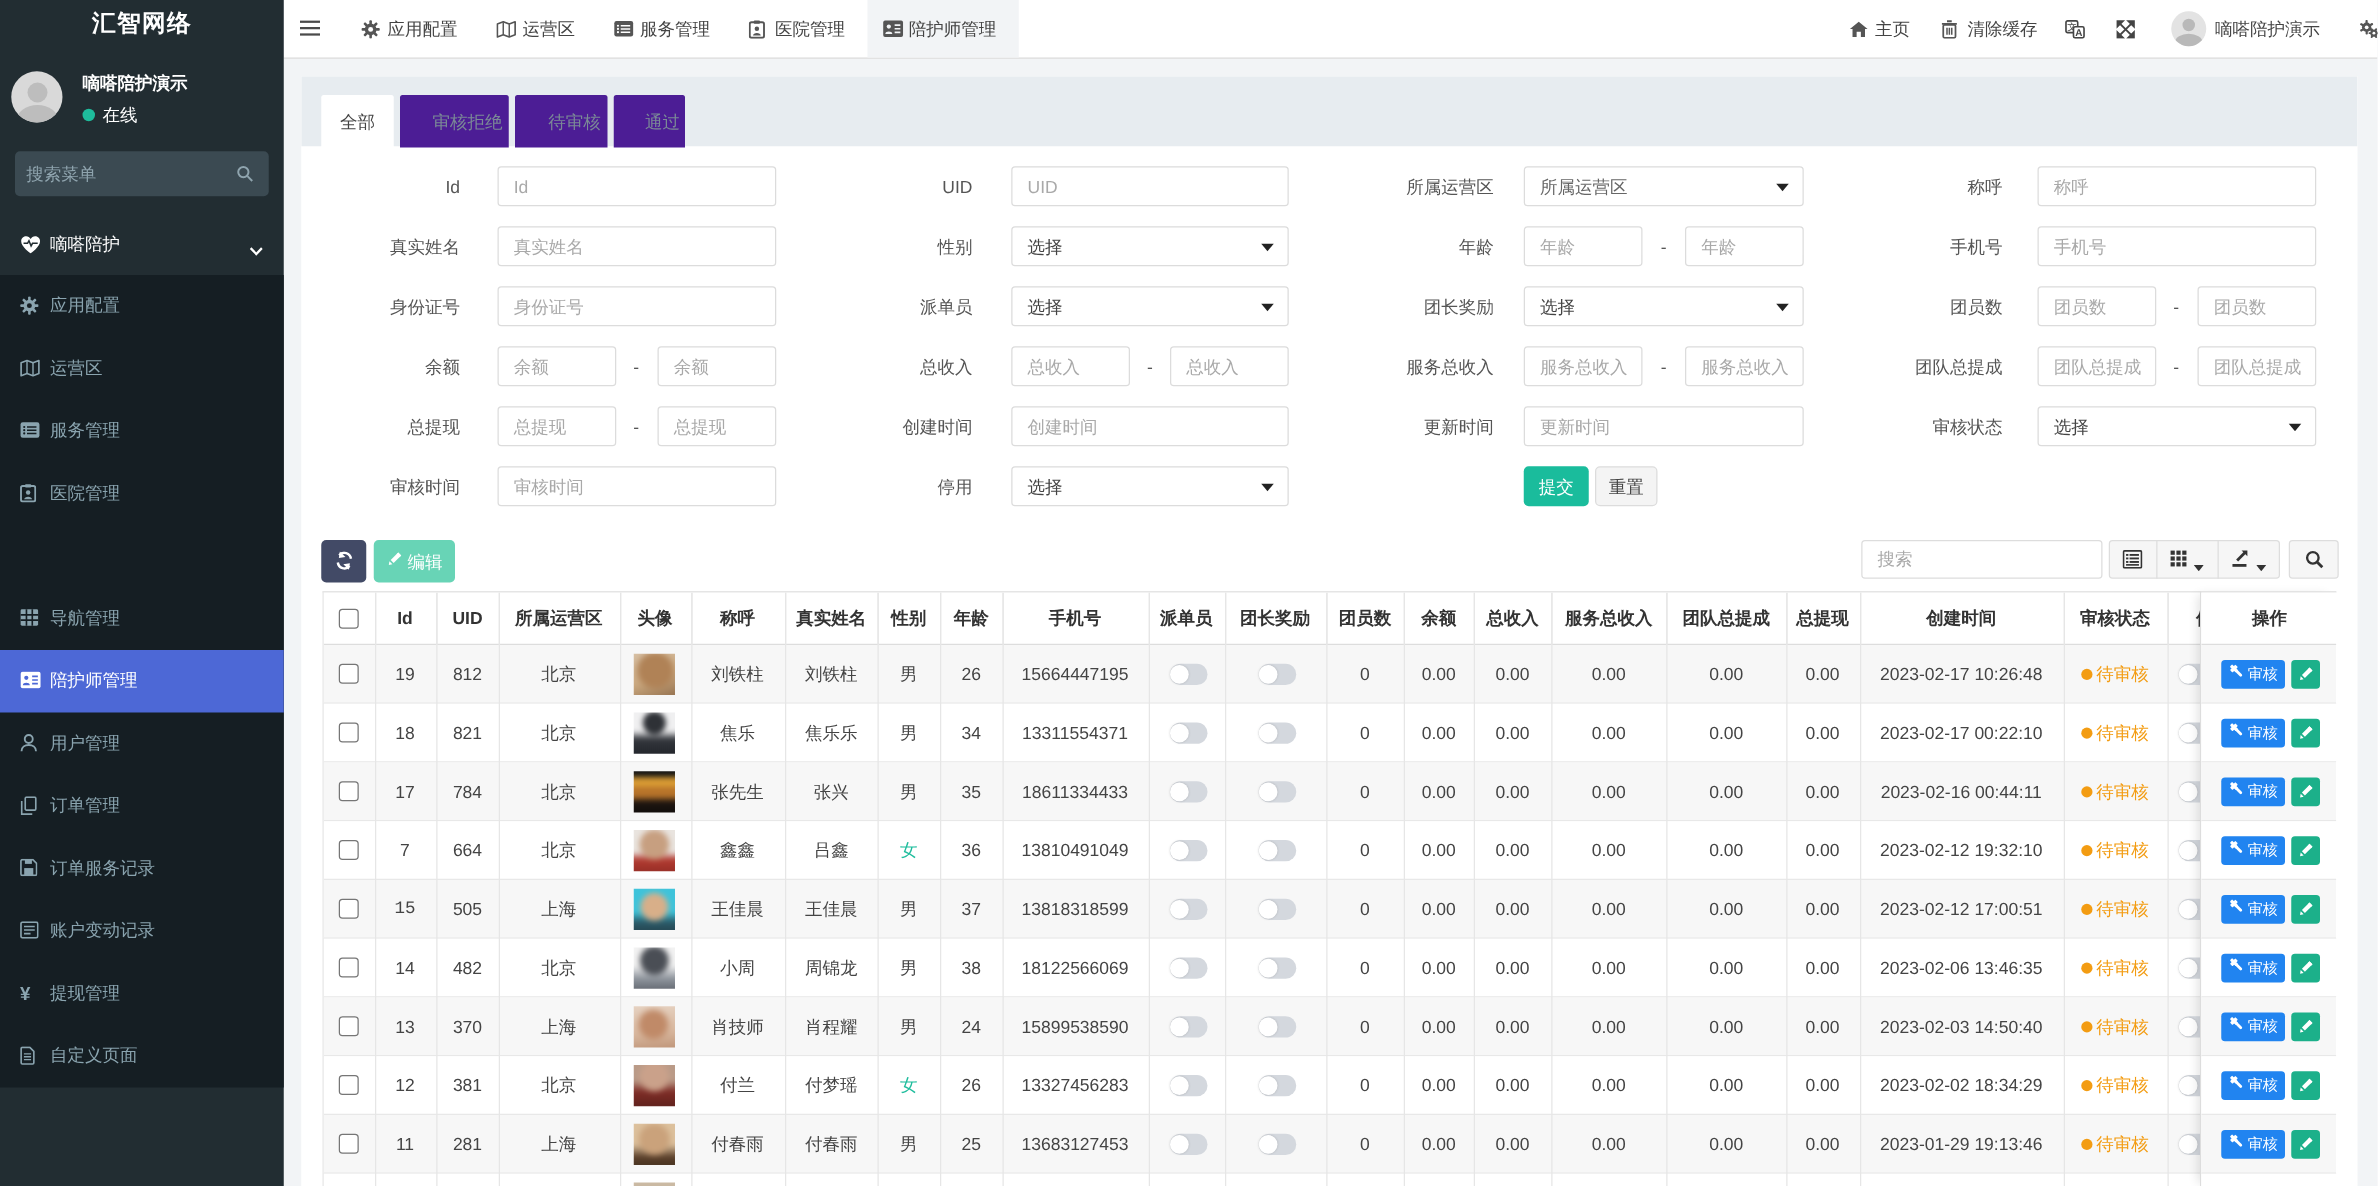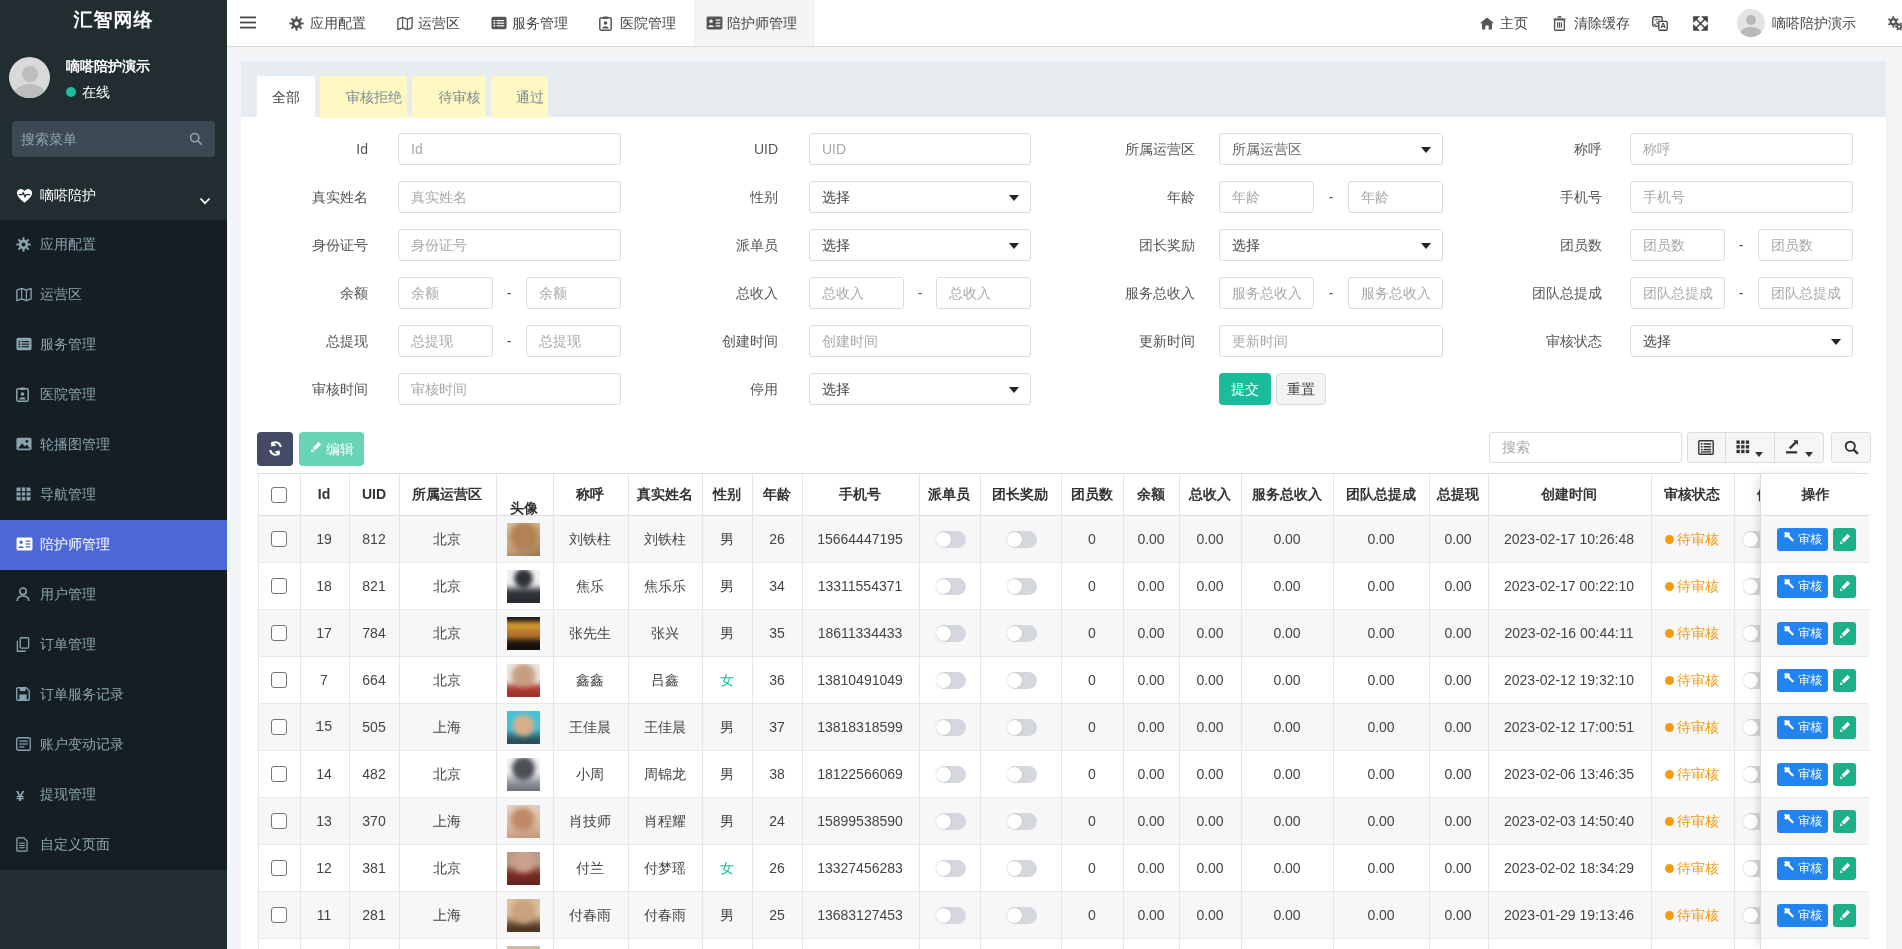--- a/index.html
+++ b/index.html
@@ -27,21 +27,21 @@
 .sitem.active{background:#4d68d6;color:#fff;}
 #navbar{position:absolute;left:227px;top:0;width:1675px;height:47px;background:#fff;border-bottom:1px solid #d9d9d9;z-index:20;}
 .nit{position:absolute;top:0;height:46px;white-space:nowrap;font-size:14px;color:#444;}
 .nit .ic{position:absolute;top:16px;left:0;}
 .nit .tx{position:absolute;left:21px;top:15px;}
 #content{position:absolute;left:227px;top:47px;width:1675px;height:902px;background:#f2f4f6;}
 #panel{position:absolute;left:14px;top:14px;width:1645px;height:888px;background:#fff;overflow:hidden;}
 #phead{position:absolute;left:0;top:0;width:1645px;height:56px;background:#e7ecf0;}
 .tab{position:absolute;top:15px;height:42px;line-height:42px;text-align:center;font-size:14px;border-radius:2px 2px 0 0;}
 .tab.on{background:#fff;color:#444;}
-.tab.off{background:#fef9c3;color:#7b8a96;padding-left:21px;}
+.tab.off{background:#4c1d95;color:#7b8a96;padding-left:21px;}
 .flabel{position:absolute;height:32px;line-height:32px;text-align:right;color:#555;font-size:14px;white-space:nowrap;}
 .finput{position:absolute;height:32px;border:1px solid #dcdcdc;border-radius:3px;background:#fff;line-height:30px;padding-left:12px;color:#a9a9a9;font-size:14px;white-space:nowrap;overflow:hidden;}
 .fselect{position:absolute;height:32px;border:1px solid #dcdcdc;border-radius:3px;background:#fff;line-height:30px;padding-left:12px;color:#444;font-size:14px;}
 .fselect .car{position:absolute;right:11px;top:13px;width:0;height:0;border-left:5px solid transparent;border-right:5px solid transparent;border-top:6px solid #222;}
 .fdash{position:absolute;width:14px;text-align:center;height:32px;line-height:32px;color:#555;}
 .th{position:absolute;font-weight:bold;color:#333;text-align:center;font-size:14px;white-space:nowrap;}
 .td{position:absolute;color:#444;text-align:center;font-size:14px;white-space:nowrap;}
 .toggle{position:absolute;width:30px;height:17px;border-radius:9px;background:#d4d8de;}
 .toggle .knob{position:absolute;left:0px;top:1px;width:15px;height:15px;border-radius:50%;background:#fff;box-shadow:0 0 2px rgba(0,0,0,.18);}
 .cbox{position:absolute;width:16px;height:16px;border:1px solid #767676;border-radius:3px;background:#fff;}
@@ -109,28 +109,20 @@
         <span class="txt">服务管理</span>
       </div>
       <div class="sitem" style="top:150.0px;">
         <span class="ic"><svg width="13" height="15" viewBox="0 0 13 15">
             <rect x="0.8" y="1.8" width="11.4" height="12.4" rx="1.4" fill="none" stroke="#8aa4af" stroke-width="1.5"></rect>
             <rect x="4" y="0.4" width="5" height="2.6" rx="0.8" fill="#8aa4af"></rect>
             <circle cx="6.5" cy="7" r="1.8" fill="#8aa4af"></circle>
             <path d="M3.4 12.4 C3.4 9.6 9.6 9.6 9.6 12.4 Z" fill="#8aa4af"></path>
           </svg></span>
         <span class="txt">医院管理</span>
-      </div>
-      <div class="sitem" style="top:200.0px;">
-        <span class="ic"><svg width="16" height="14" viewBox="0 0 18 15">
-            <rect x="0.5" y="0.5" width="17" height="14" rx="1.8" fill="#8aa4af"></rect>
-            <circle cx="12.2" cy="4.6" r="1.6" fill="#151e23"></circle>
-            <path d="M2.2 12.6 L6.8 6.6 L10 10.2 L12 8.2 L15.8 12.6 Z" fill="#151e23"></path>
-          </svg></span>
-        <span class="txt">轮播图管理</span>
       </div>
       <div class="sitem" style="top:250.0px;">
         <span class="ic"><svg width="15" height="14" viewBox="0 0 16 15">
             <rect x="0.5" y="0.5" width="15" height="14" rx="1.2" fill="#8aa4af"></rect>
             <line x1="0.5" y1="5.2" x2="15.5" y2="5.2" stroke="#151e23" stroke-width="1.4"></line>
             <line x1="0.5" y1="9.8" x2="15.5" y2="9.8" stroke="#151e23" stroke-width="1.4"></line>
             <line x1="5.5" y1="0.5" x2="5.5" y2="14.5" stroke="#151e23" stroke-width="1.4"></line>
             <line x1="10.5" y1="0.5" x2="10.5" y2="14.5" stroke="#151e23" stroke-width="1.4"></line>
           </svg></span>
         <span class="txt">导航管理</span>
@@ -439,21 +431,21 @@
       <div style="position:absolute;left:1590px;top:371px;width:40px;height:31px;background:#f6f6f6;border:1px solid #ddd;border-radius:3px;text-align:center;padding-top:7px;"><svg width="15" height="15" viewBox="0 0 16 16">
           <circle cx="6.7" cy="6.7" r="4.9" fill="none" stroke="#333" stroke-width="2"></circle>
           <line x1="10.5" y1="10.5" x2="14.8" y2="14.8" stroke="#333" stroke-width="2.4"></line>
         </svg></div>
       <div style="position:absolute;left:17px;top:412px;width:1611px;height:476px;border-top:1px solid #ddd;border-left:1px solid #e6e6e6;background:#fff;overflow:hidden;" id="tbl">
         <div style="position:absolute;left:0;top:0;width:100%;height:42px;border-bottom:1px solid #ddd;background:#fff;"></div>
         <div class="th" style="left:-90px;top:12px;width:220px;"></div>
         <div class="th" style="left:-45px;top:12px;width:220px;">Id</div>
         <div class="th" style="left:5px;top:12px;width:220px;">UID</div>
         <div class="th" style="left:78px;top:12px;width:220px;">所属运营区</div>
-        <div class="th" style="left:155px;top:12px;width:220px;margin-top:14px;">头像</div>
+        <div class="th" style="left:155px;top:12px;width:220px;">头像</div>
         <div class="th" style="left:221px;top:12px;width:220px;">称呼</div>
         <div class="th" style="left:296px;top:12px;width:220px;">真实姓名</div>
         <div class="th" style="left:358px;top:12px;width:220px;">性别</div>
         <div class="th" style="left:408px;top:12px;width:220px;">年龄</div>
         <div class="th" style="left:491px;top:12px;width:220px;">手机号</div>
         <div class="th" style="left:580px;top:12px;width:220px;">派单员</div>
         <div class="th" style="left:651px;top:12px;width:220px;">团长奖励</div>
         <div class="th" style="left:723px;top:12px;width:220px;">团员数</div>
         <div class="th" style="left:782px;top:12px;width:220px;">余额</div>
         <div class="th" style="left:841px;top:12px;width:220px;">总收入</div>

